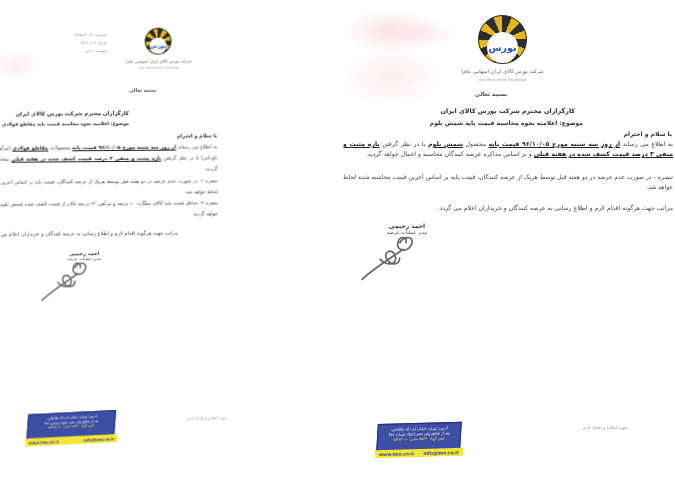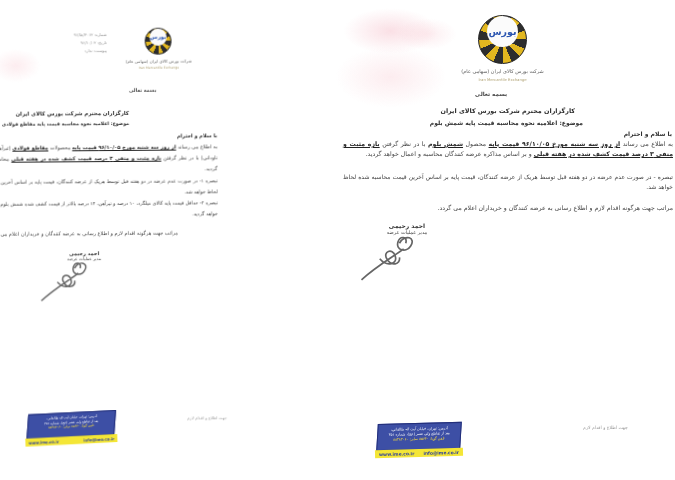--- a/index.html
+++ b/index.html
@@ -7,21 +7,21 @@
           font-family:"DejaVu Sans",sans-serif;}
   .letter{position:absolute;color:#3f3f3f;}
   .abs{position:absolute;}
   .letter-left{left:0;top:0;width:232px;height:480px;filter:blur(0.28px);transform:rotate(-0.4deg);}
   .letter-right{left:335px;top:0;width:340px;height:480px;filter:blur(0.2px);}
   .blob{position:absolute;border-radius:50%;pointer-events:none;}
   .pink1{background:radial-gradient(ellipse at center,rgba(242,172,186,0.38),rgba(242,172,186,0) 70%);}
   .pink2{background:radial-gradient(ellipse at center,rgba(246,188,198,0.28),rgba(246,188,198,0) 70%);}
   .meta{font-size:4px;line-height:8px;color:#8d8d8d;text-align:right;}
   .logo-ring{border-radius:50%;background:repeating-conic-gradient(#2d2d2d 0deg 22.5deg,#e2b71f 22.5deg 45deg);
-             display:flex;align-items:flex-start;justify-content:center;border:1px solid #1e1e1e;box-sizing:border-box;}
+             display:flex;align-items:flex-end;justify-content:center;border:1px solid #1e1e1e;box-sizing:border-box;}
   .logo-inner{width:66%;height:66%;background:#fbfbfb;border-radius:50%;display:flex;align-items:center;
               justify-content:center;color:#2b55b0;font-weight:bold;}
   .company{color:#5a5a5a;text-align:center;}
   .company-en{color:#b0a274;text-align:center;}
   .besmellah{color:#474747;font-weight:bold;}
   .addressee,.subject,.salutation{font-weight:bold;color:#2e2e2e;white-space:nowrap;text-align:right;}
   .para{text-align:justify;text-align-last:right;color:#3f3f3f;margin:0;}
   .bu{font-weight:bold;text-decoration:underline;color:#222;}
   .sig-name{font-weight:bold;color:#333;text-align:center;}
   .sig-title{color:#444;text-align:center;}

